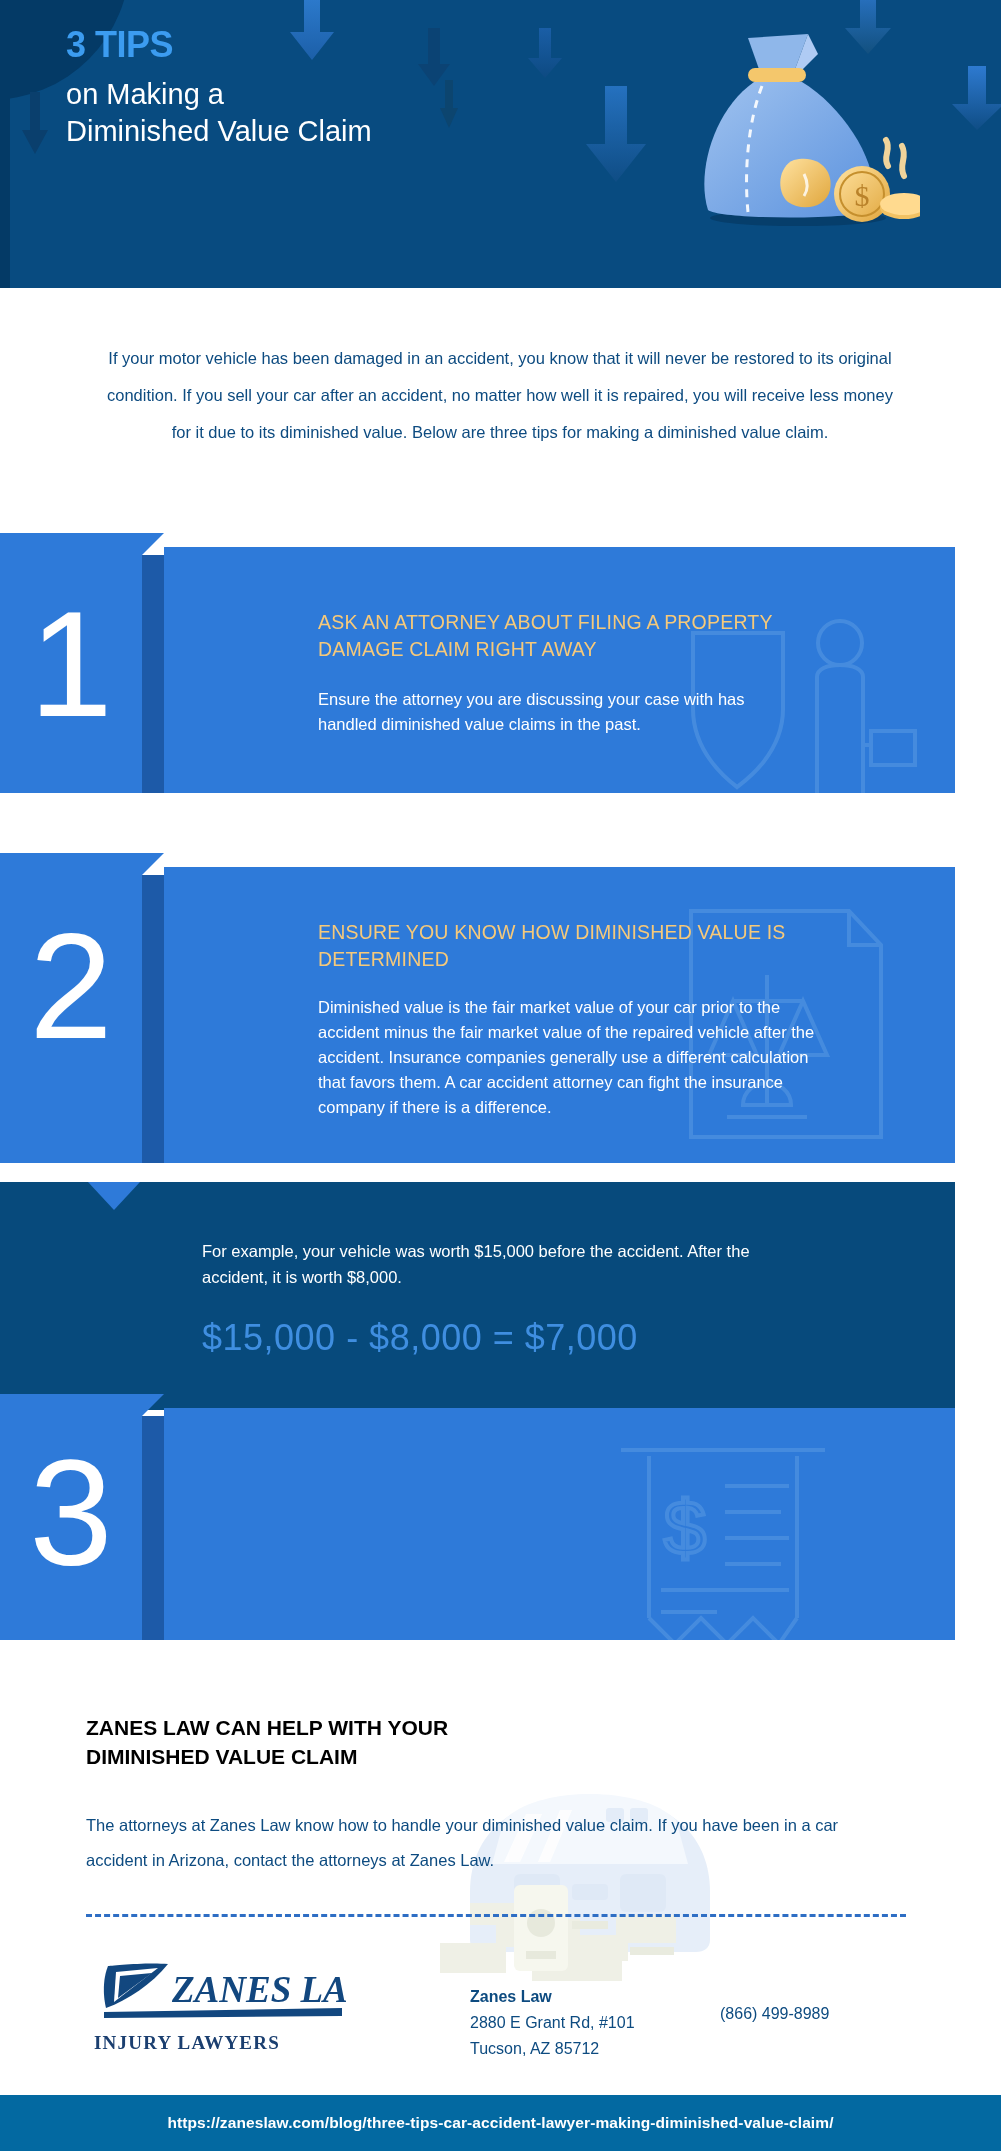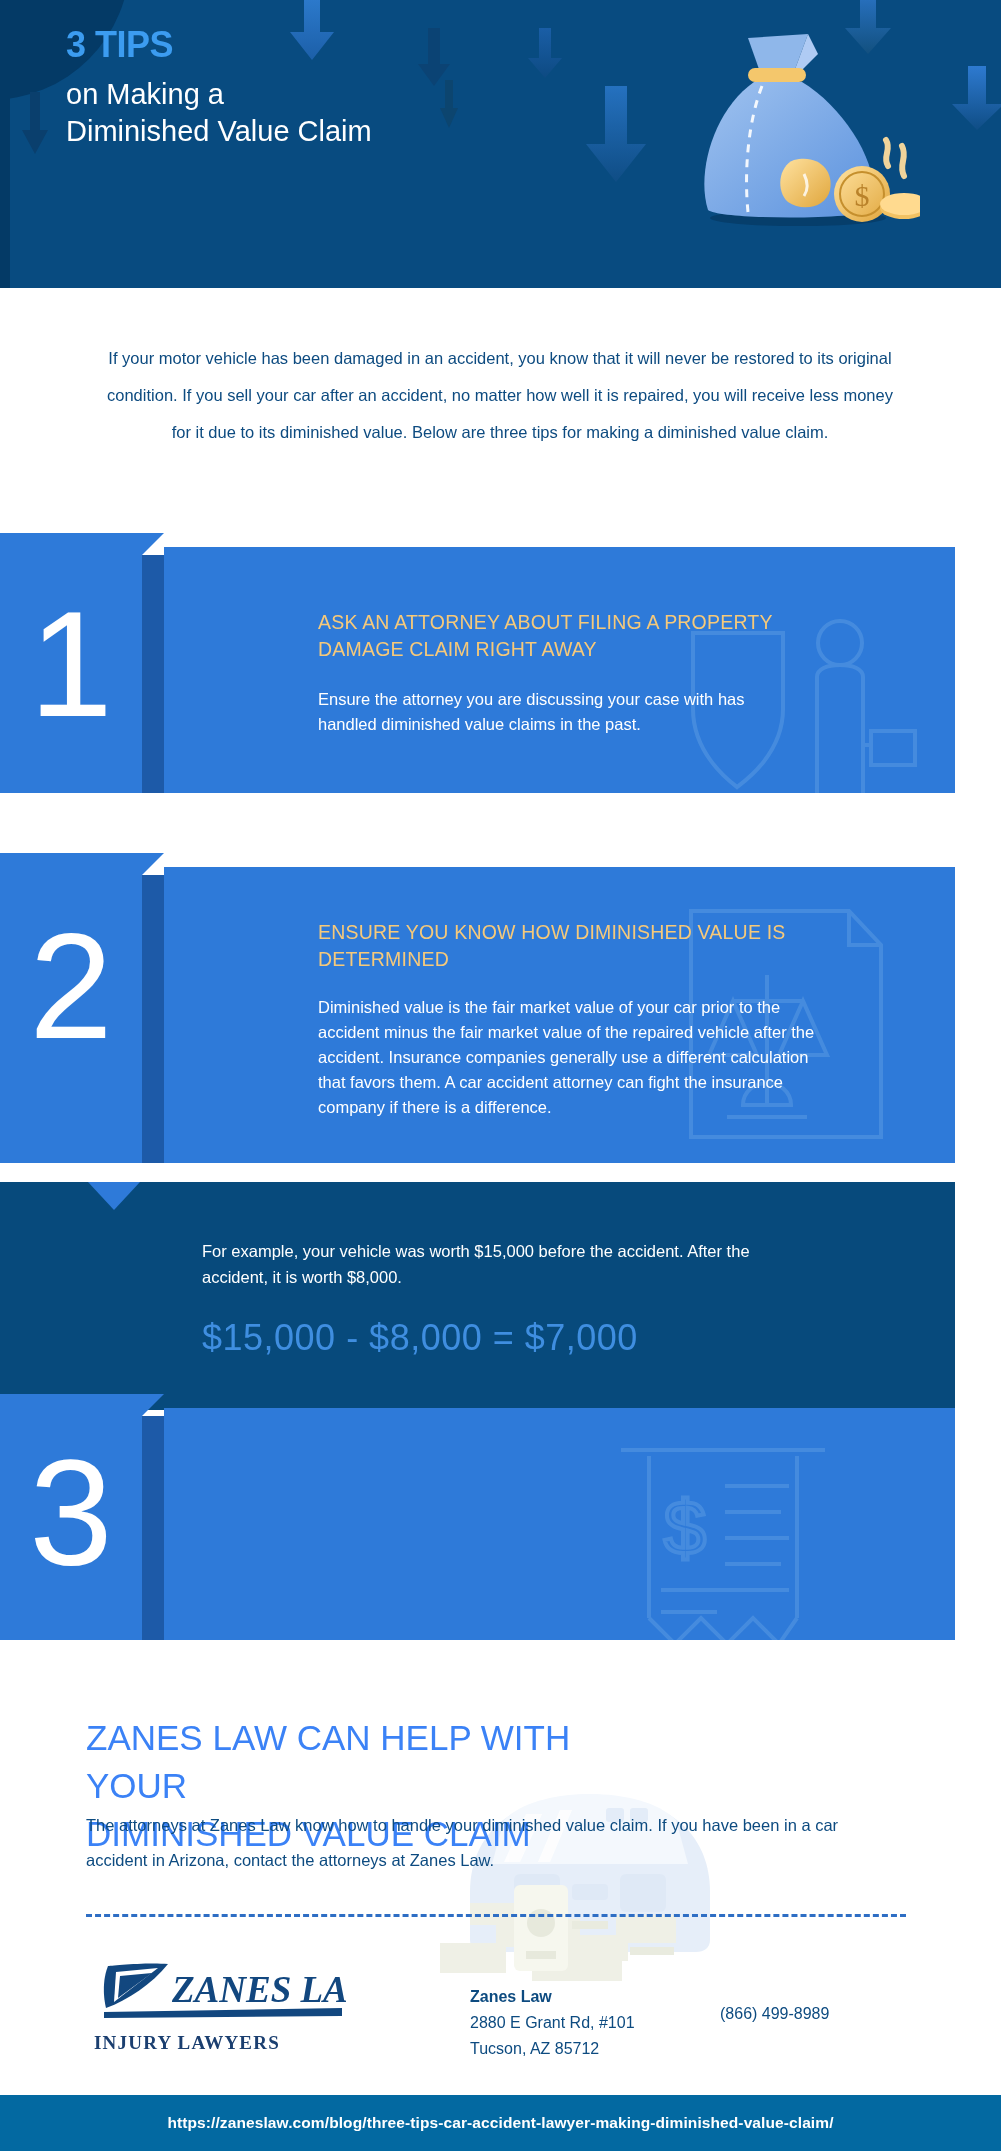--- a/index.html
+++ b/index.html
@@ -174,23 +174,23 @@
   .footer-money {
     position: absolute;
     left: 440px; top: 1885px;
     width: 250px; height: 110px;
     pointer-events: none;
   }
   .footer-heading {
     position: absolute;
     left: 86px; top: 1714px;
     width: 520px;
-    color: #3b82f6;
-    font-size: 35px;
-    font-weight: 400;
+    color: #000000;
+    font-size: 21px;
+    font-weight: 700;
     line-height: 1.37;
   }
   .footer-text {
     position: absolute;
     left: 86px; top: 1808px;
     width: 818px;
     color: #0d4b80;
     font-size: 16.5px;
     line-height: 2.1;
   }

